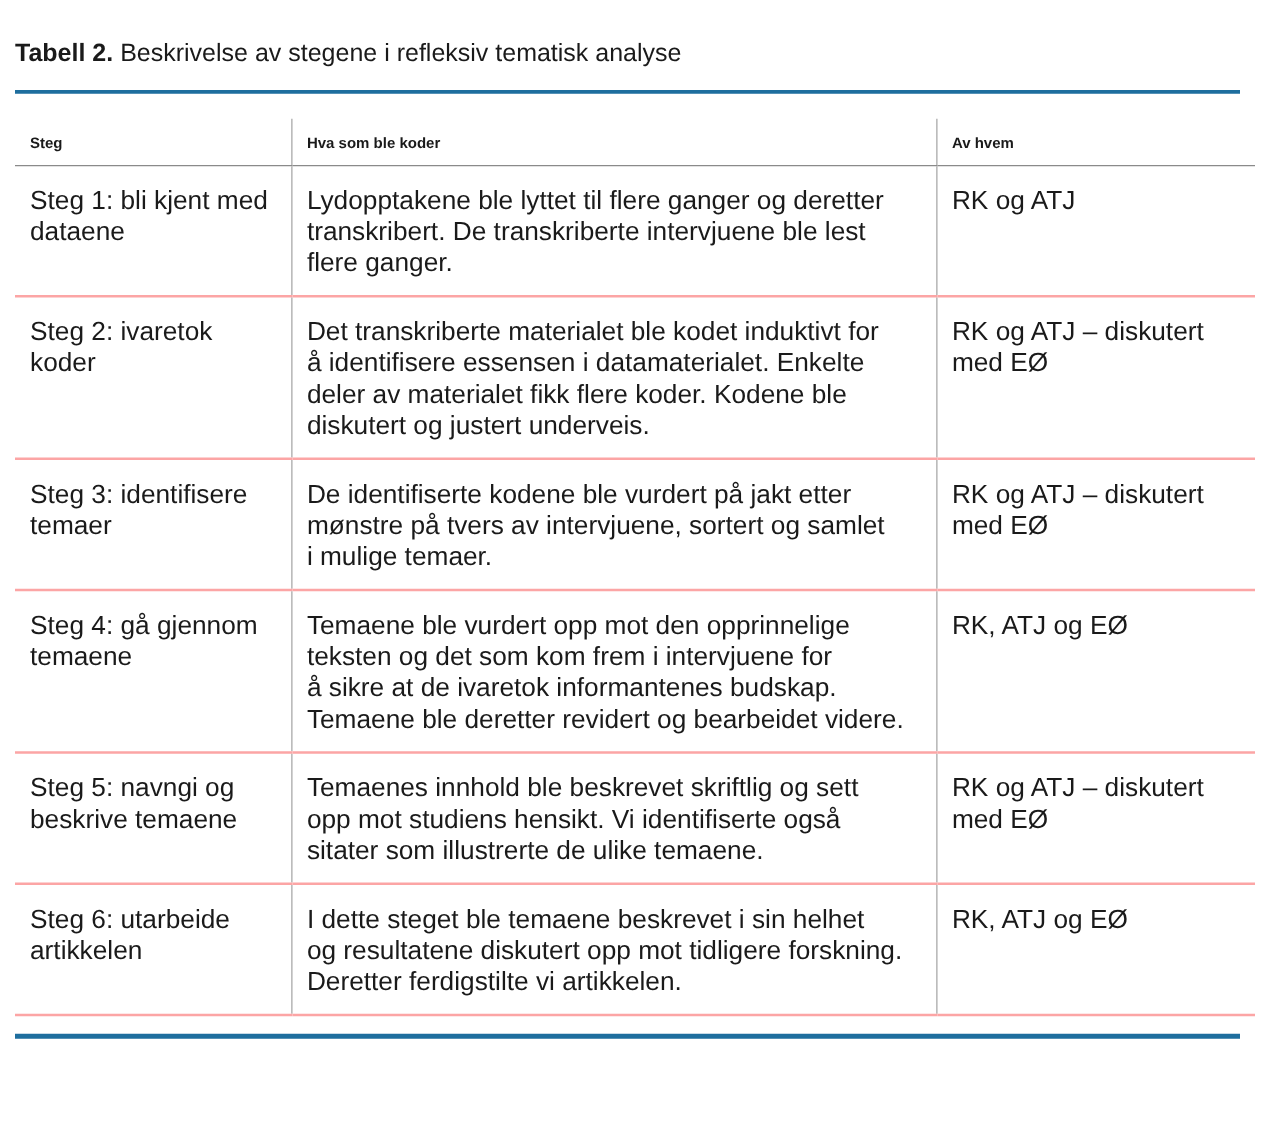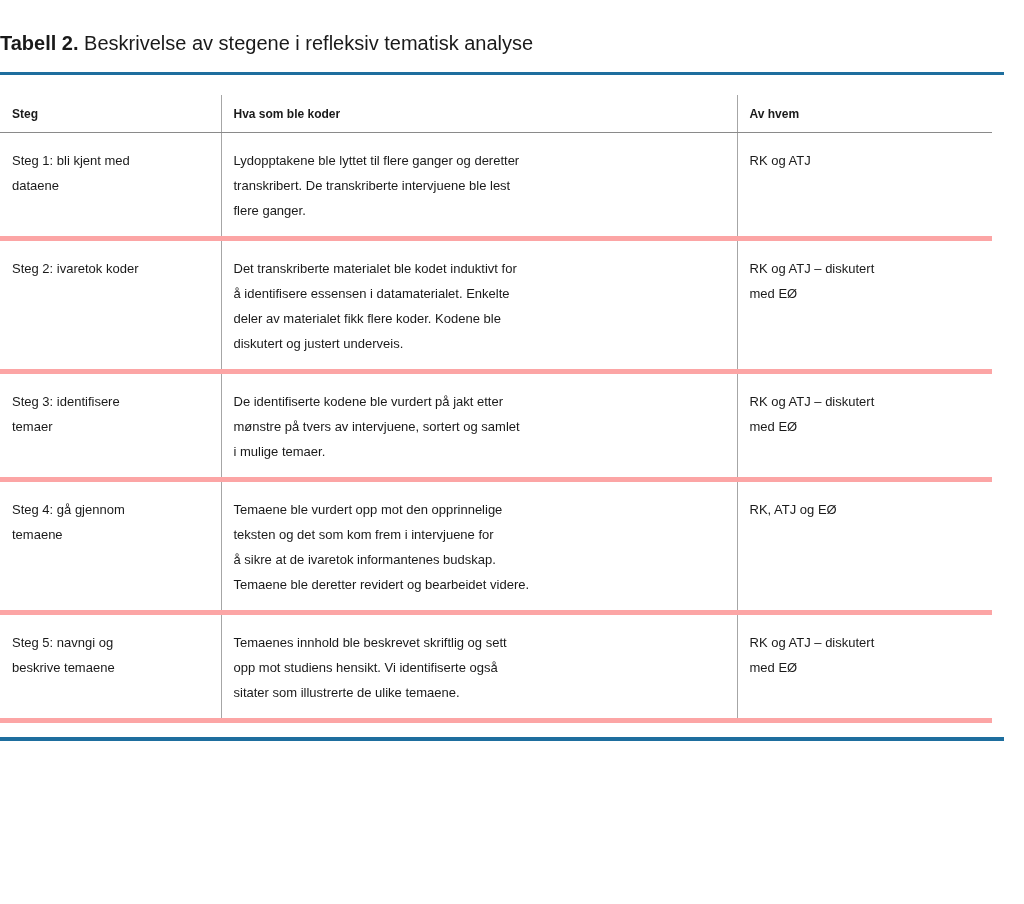--- a/index.html
+++ b/index.html
@@ -5,21 +5,21 @@
   * { margin: 0; padding: 0; box-sizing: border-box; }
   html, body {
     width: 1024px; height: 904px;
     background: #ffffff;
     overflow: hidden;
   }
   body {
     font-family: "Liberation Sans", "DejaVu Sans", sans-serif;
     color: #1a1a1a;
   }
-  .page { padding: 0 0; width: 1004px; }
+  .page { padding: 0 12px; width: 1004px; }
 
   .caption {
     margin-top: 30px;
     font-size: 20px;
     line-height: 26px;
     color: #1a1a1a;
   }
   .caption .caption-label { font-weight: 700; }
 
   .rule-top {
@@ -48,24 +48,24 @@
     vertical-align: middle;
     font-size: 12px;
     font-weight: 700;
     line-height: 20px;
     padding: 9px 12px 8px 12px;
     border-bottom: 1px solid #8a8a8a;
     white-space: pre-line;
   }
   table.steps td {
     vertical-align: top;
-    font-size: 13px;
+    font-size: 21px;
     line-height: 25px;
     padding: 15px 12px 13px 12px;
-    border-bottom: 5px solid #fca5a5;
+    border-bottom: 2px solid #fca5a5;
     white-space: pre-line;
   }
   table.steps th + th,
   table.steps td + td {
     border-left: 1px solid #a6a6a6;
   }
 
   .footnote {
     margin-top: 11px;
     padding-left: 9px;
@@ -135,19 +135,27 @@
       </tr>
       <tr>
         <td>Steg 5: navngi og
 beskrive temaene</td>
         <td>Temaenes innhold ble beskrevet skriftlig og sett
 opp mot studiens hensikt. Vi identifiserte også
 sitater som illustrerte de ulike temaene.</td>
         <td>RK og ATJ – diskutert
 med EØ</td>
       </tr>
+      <tr>
+        <td>Steg 6: utarbeide
+artikkelen</td>
+        <td>I dette steget ble temaene beskrevet i sin helhet
+og resultatene diskutert opp mot tidligere forskning.
+Deretter ferdigstilte vi artikkelen.</td>
+        <td>RK, ATJ og EØ</td>
+      </tr>
     </tbody>
   </table>
 
 
   <div class="rule-bottom"></div>
 
 </div>
 
 </body></html>

